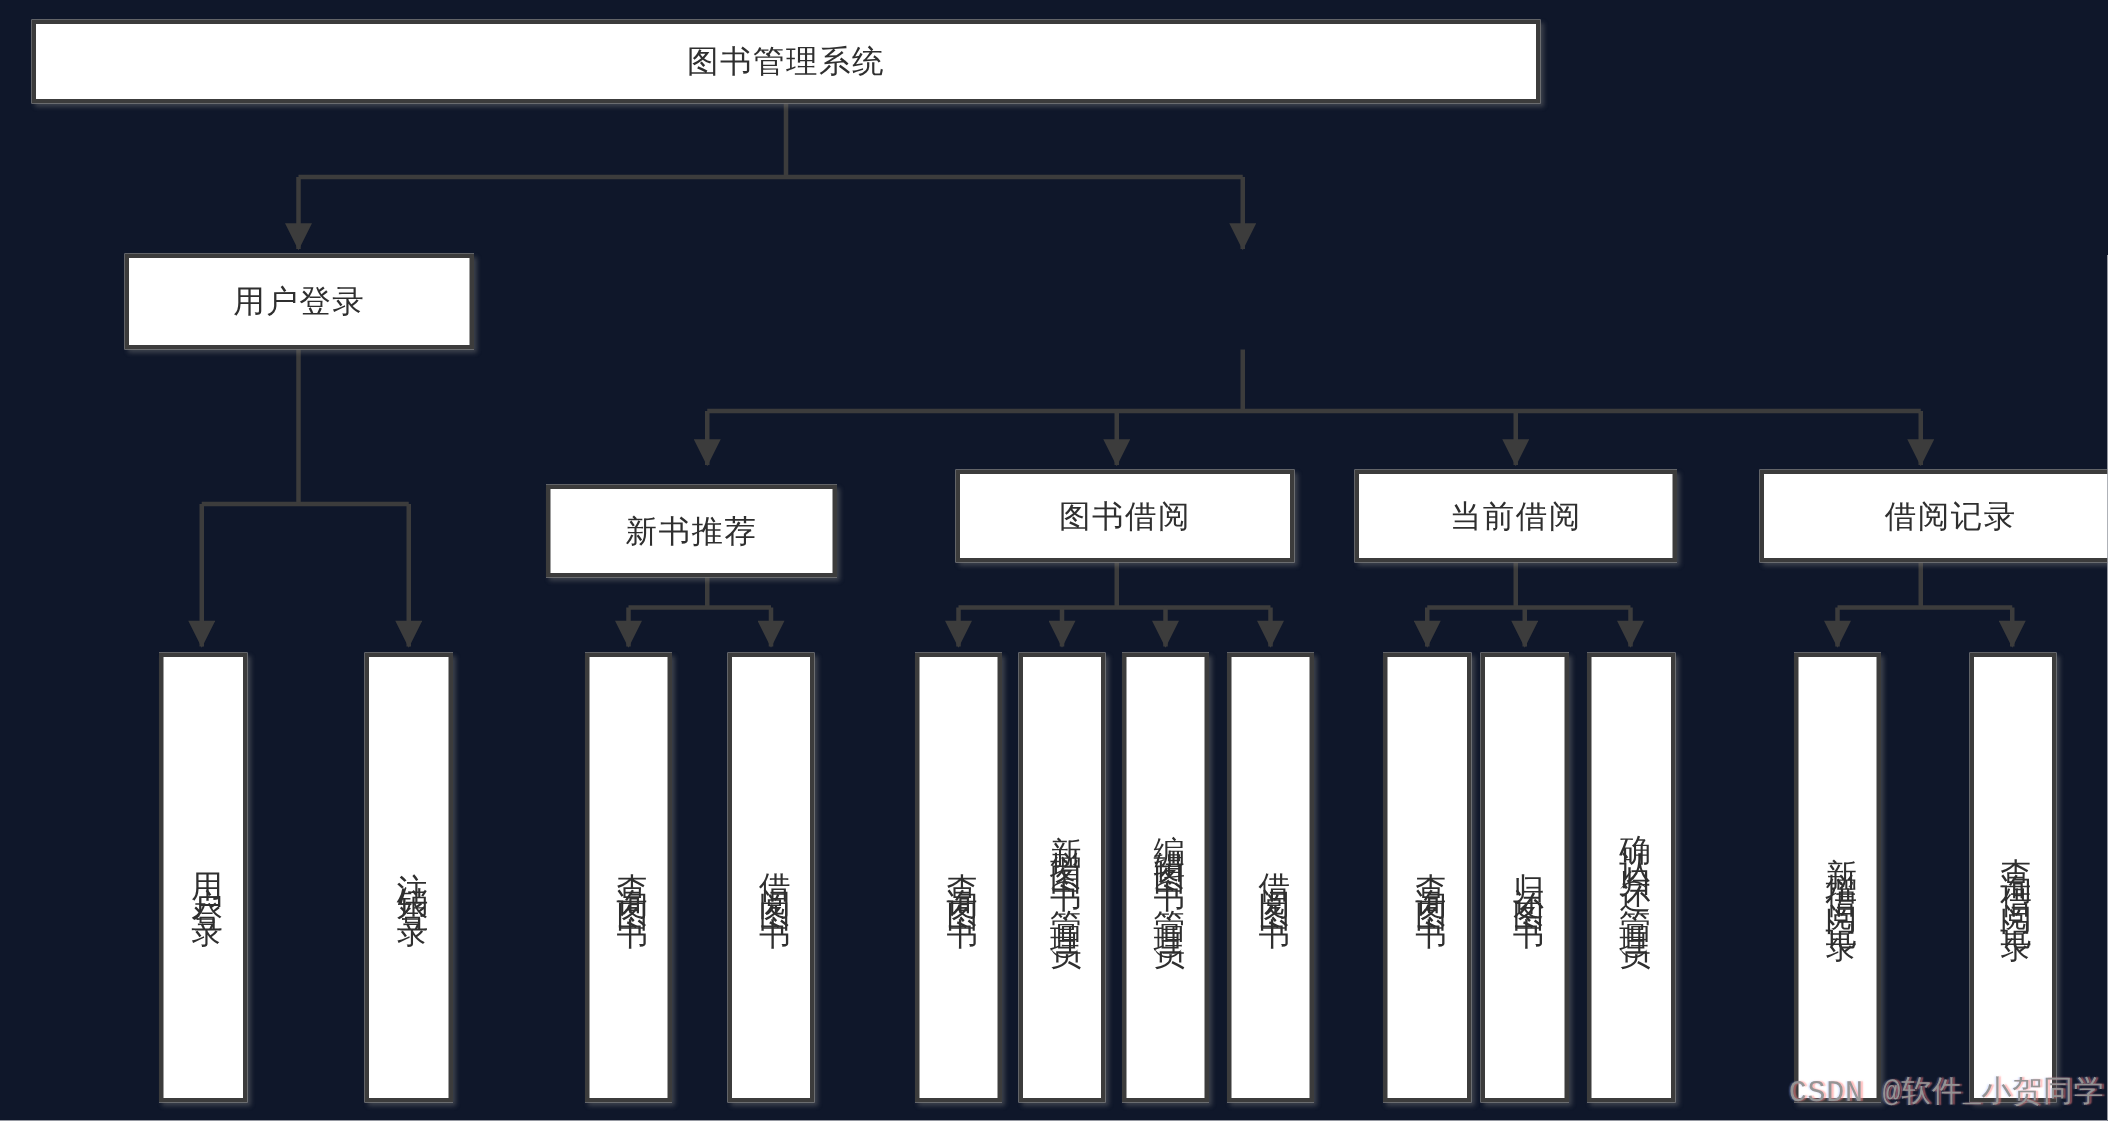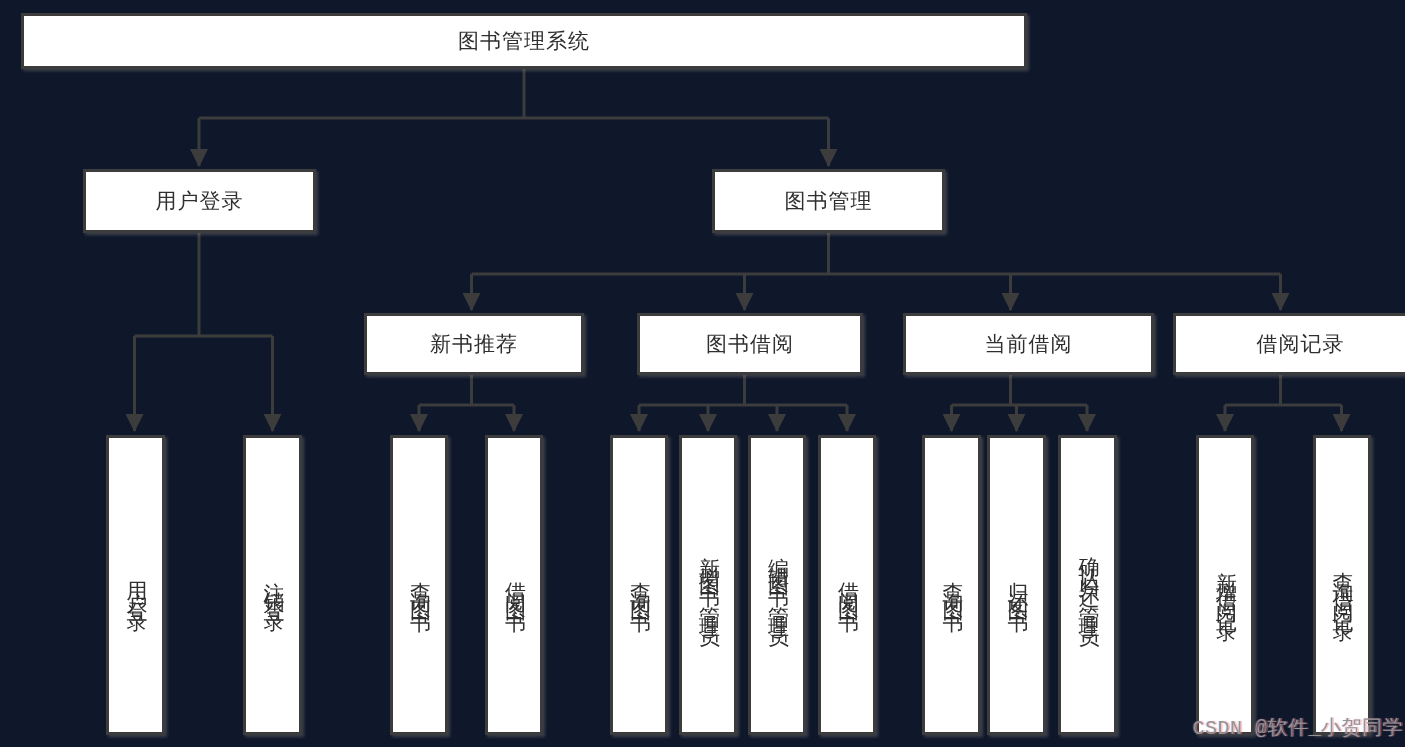--- a/index.html
+++ b/index.html
@@ -83,25 +83,24 @@
         <path d="M1280.5,375 V405 M1225,405 H1341.5"></path>
         <path d="M1225,405 V431" marker-end="url(#arw)"></path>
         <path d="M1341.5,405 V431" marker-end="url(#arw)"></path>
       </g>
     </g>
   </svg>
 
   <div class="box h" style="left:21px;top:13px;width:1006px;height:56px;">图书管理系统</div>
 
   <div class="box h" style="left:83px;top:169px;width:233px;height:64px;">用户登录</div>
-  <div class="box h" style="left:712px;top:169px;width:233px;height:64px;">图书管理</div>
 
-  <div class="box h" style="left:364px;top:313px;width:220px;height:62px;">新书推荐</div>
+  <div class="box h" style="left:364px;top:323px;width:194px;height:62px;">新书推荐</div>
   <div class="box h" style="left:637px;top:313px;width:226px;height:62px;">图书借阅</div>
-  <div class="box h" style="left:903px;top:313px;width:251px;height:62px;">当前借阅</div>
+  <div class="box h" style="left:903px;top:313px;width:215px;height:62px;">当前借阅</div>
   <div class="box h" style="left:1173px;top:313px;width:255px;height:62px;">借阅记录</div>
 
   <div class="box v" style="left:106px;top:435px;width:59px;height:300px;">用户登录</div>
   <div class="box v" style="left:243px;top:435px;width:59px;height:300px;">注销登录</div>
 
   <div class="box v" style="left:390px;top:435px;width:58px;height:300px;">查询图书</div>
   <div class="box v" style="left:485px;top:435px;width:58px;height:300px;">借阅图书</div>
 
   <div class="box v" style="left:610px;top:435px;width:58px;height:300px;">查询图书</div>
   <div class="box v" style="left:679px;top:435px;width:58px;height:300px;">新增图书（管理员）</div>

